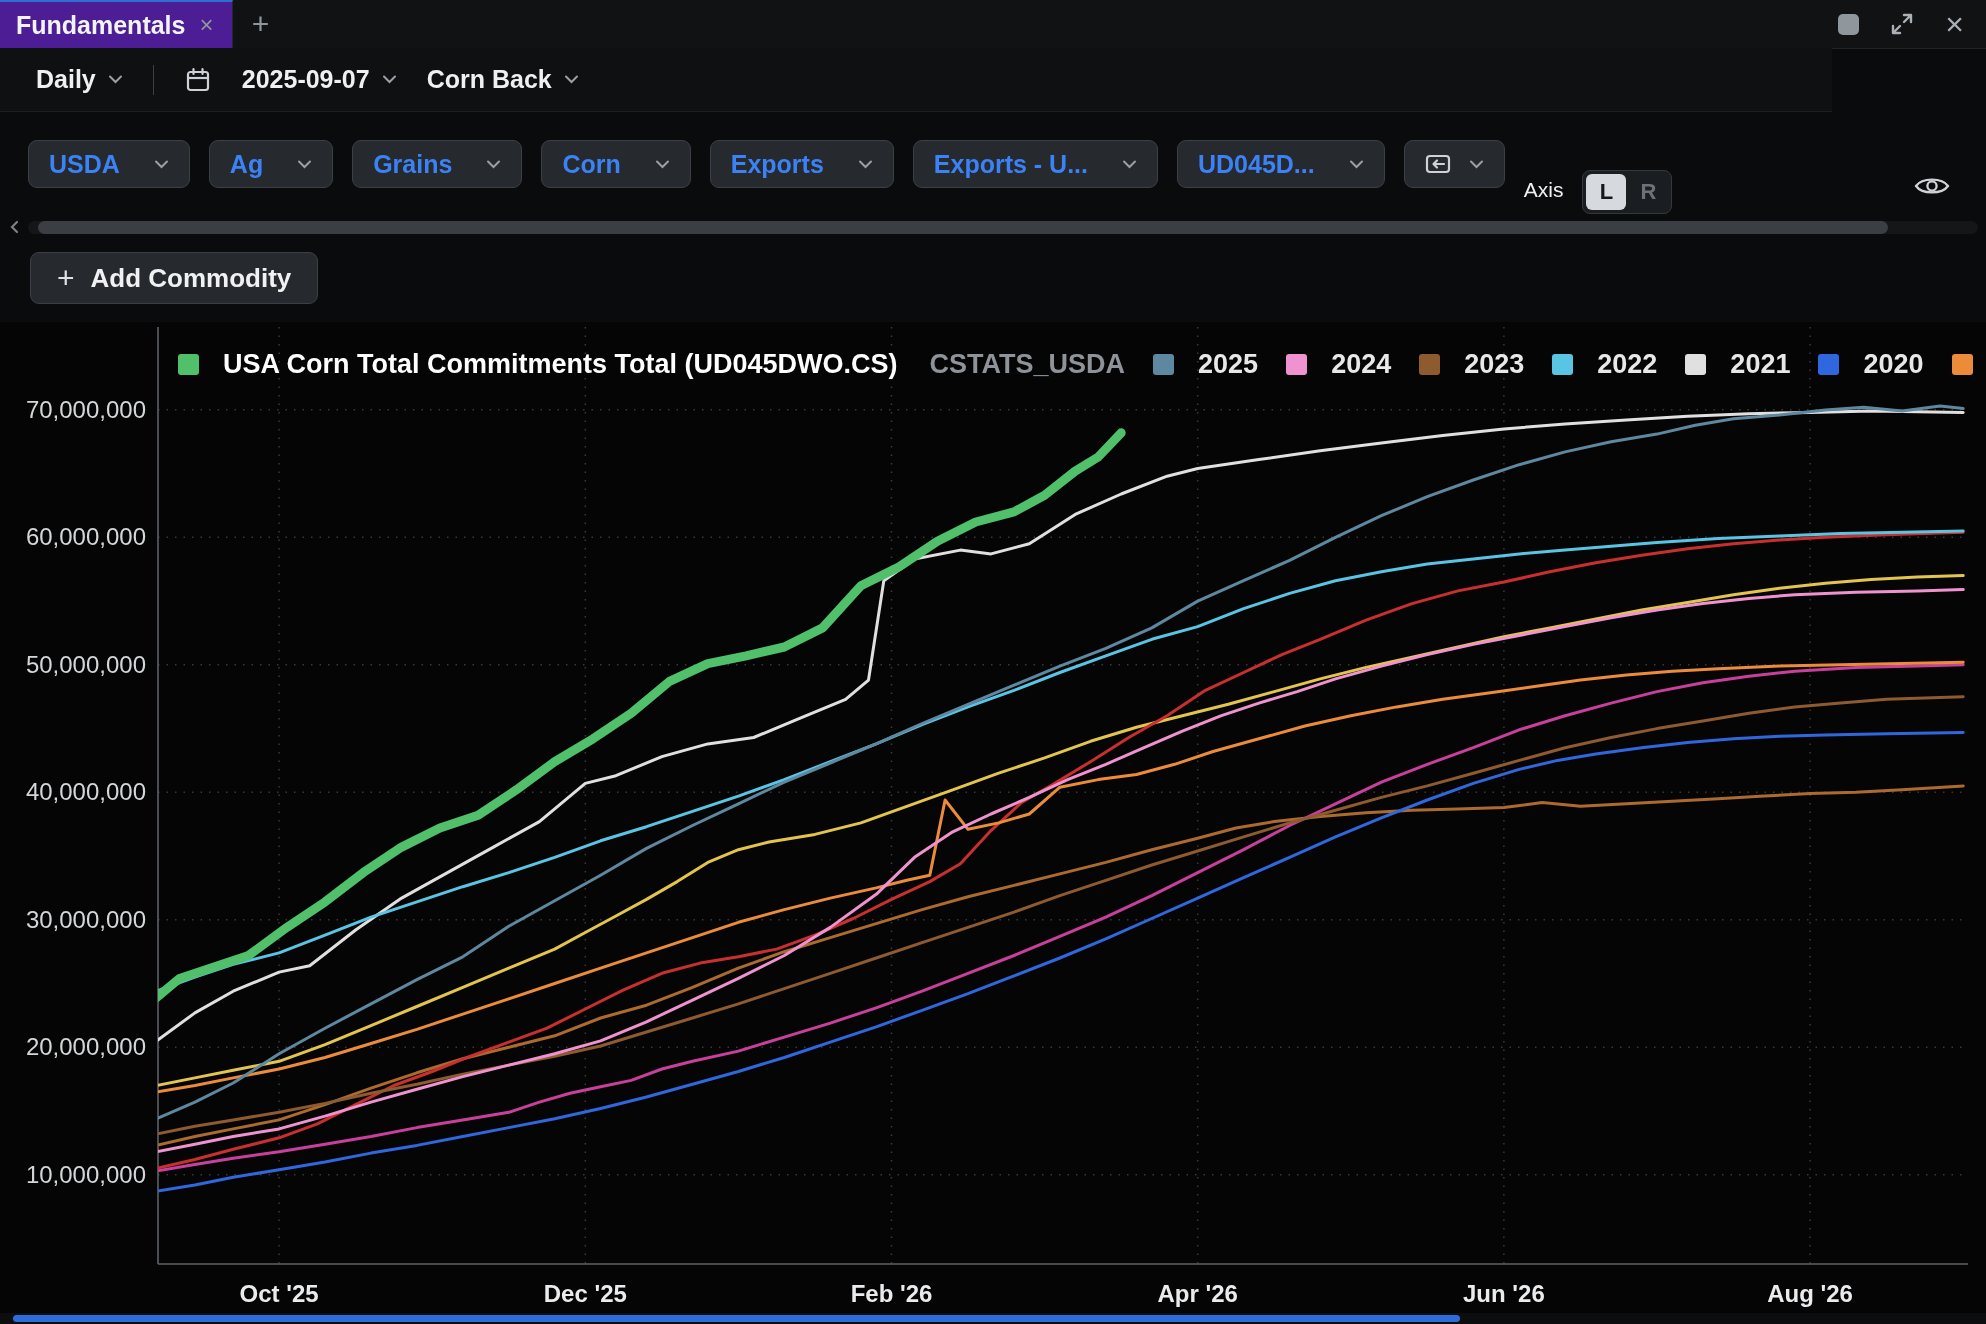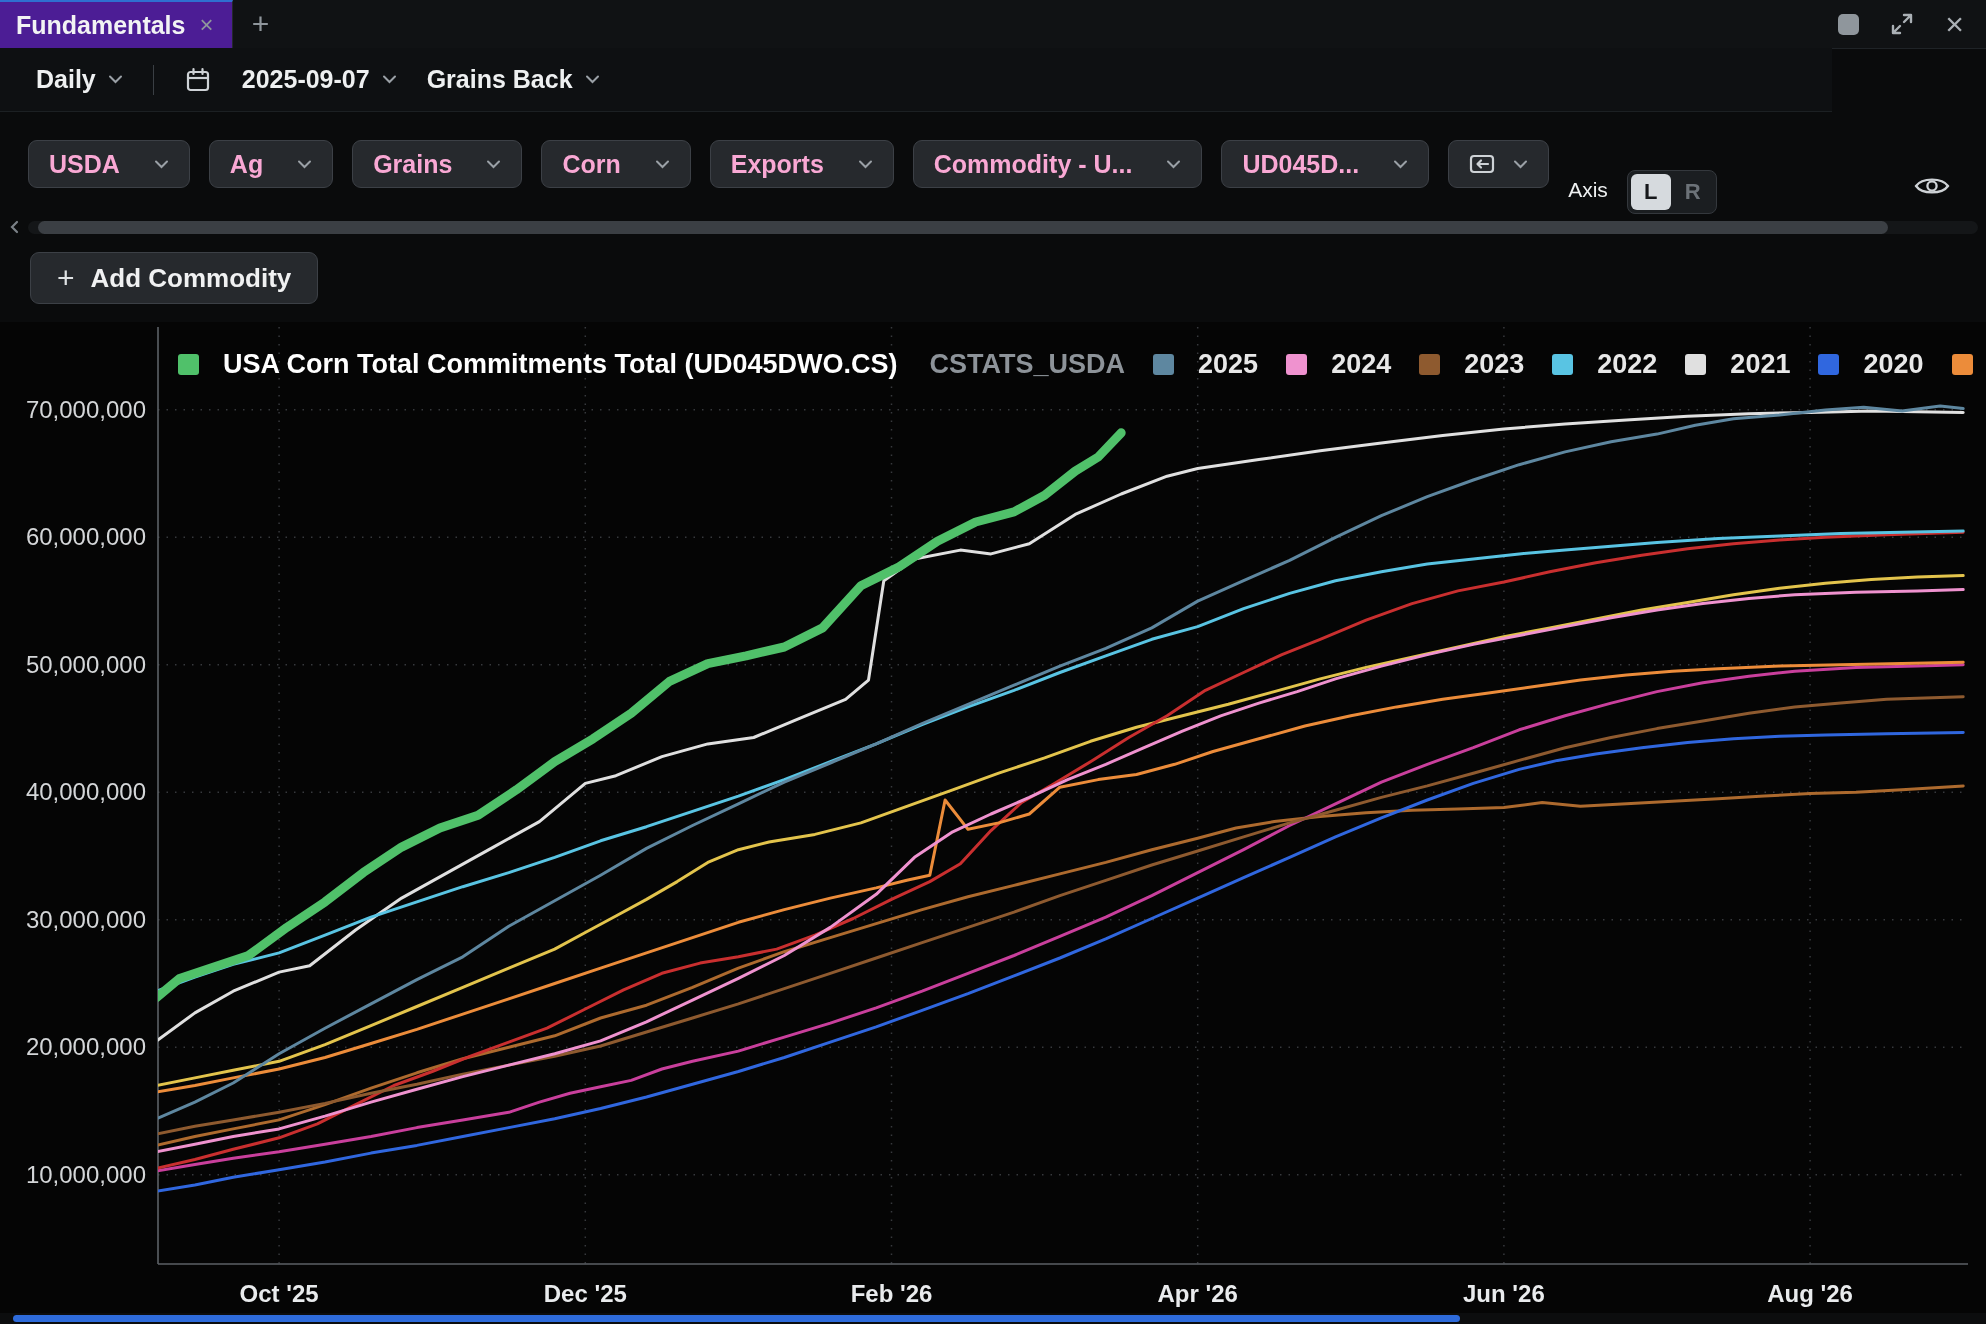--- a/index.html
+++ b/index.html
@@ -35,21 +35,21 @@
   .tb-item{display:flex;align-items:center;gap:12px;font-size:25px;font-weight:600;color:#eef0f1;}
   .v-div{width:1px;height:30px;background:#3a3f44;}
   .toolbar3{
     position:absolute;top:112px;left:0;width:1986px;height:102px;
     display:flex;align-items:flex-start;gap:19px;padding:28px 36px 0 28px;box-sizing:border-box;
   }
   .filters{display:flex;gap:19px;}
   .fbtn{
     height:48px;display:flex;align-items:center;justify-content:space-between;gap:34px;
     padding:0 20px;background:#26292d;border:1px solid #3c4046;border-radius:9px;
-    font-size:25px;font-weight:600;color:#f9a8d4;box-sizing:border-box;white-space:nowrap;
+    font-size:25px;font-weight:600;color:#3b82f6;box-sizing:border-box;white-space:nowrap;
   }
   .icon-btn{gap:18px;}
   .axis-label{font-size:21px;font-weight:400;color:#eef0f1;align-self:flex-start;margin-top:38px;}
   .lr-toggle{
     margin-top:30px;display:flex;align-items:center;background:#1b1e21;border:1px solid #34383d;
     border-radius:8px;padding:3px;gap:2px;
   }
   .lr{width:40px;height:36px;display:flex;align-items:center;justify-content:center;
     font-size:22px;font-weight:bold;color:#6c7278;border-radius:6px;}
   .lr.on{background:#d6dade;color:#15171a;}
@@ -114,21 +114,21 @@
     <line x1="18.5" y1="3" x2="18.5" y2="8" stroke="#ced2d6" stroke-width="2.2" stroke-linecap="round"></line>
     <line x1="4" y1="12" x2="24" y2="12" stroke="#ced2d6" stroke-width="2.2"></line>
   </svg>
   <div class="tb-item">
     <span>2025-09-07</span>
     <svg width="15" height="9" viewBox="0 0 14 9">
         <polyline points="1.5,1.5 7,7 12.5,1.5" fill="none" stroke="#9aa0a6" stroke-width="2" stroke-linecap="round"></polyline>
       </svg>
   </div>
   <div class="tb-item">
-    <span>Grains Back</span>
+    <span>Corn Back</span>
     <svg width="15" height="9" viewBox="0 0 14 9">
         <polyline points="1.5,1.5 7,7 12.5,1.5" fill="none" stroke="#9aa0a6" stroke-width="2" stroke-linecap="round"></polyline>
       </svg>
   </div>
 </div>
 
 <div class="toolbar3">
   <div class="filters" id="filters-slot">
       <div class="fbtn">
         <span>USDA</span>
@@ -154,21 +154,21 @@
           <polyline points="1.5,1.5 7,7 12.5,1.5" fill="none" stroke="#9aa0a6" stroke-width="2" stroke-linecap="round"></polyline>
         </svg>
       </div>
       <div class="fbtn">
         <span>Exports</span>
         <svg class="chev" width="15" height="9" viewBox="0 0 14 9">
           <polyline points="1.5,1.5 7,7 12.5,1.5" fill="none" stroke="#9aa0a6" stroke-width="2" stroke-linecap="round"></polyline>
         </svg>
       </div>
       <div class="fbtn">
-        <span>Commodity - U...</span>
+        <span>Exports - U...</span>
         <svg class="chev" width="15" height="9" viewBox="0 0 14 9">
           <polyline points="1.5,1.5 7,7 12.5,1.5" fill="none" stroke="#9aa0a6" stroke-width="2" stroke-linecap="round"></polyline>
         </svg>
       </div>
       <div class="fbtn">
         <span>UD045D...</span>
         <svg class="chev" width="15" height="9" viewBox="0 0 14 9">
           <polyline points="1.5,1.5 7,7 12.5,1.5" fill="none" stroke="#9aa0a6" stroke-width="2" stroke-linecap="round"></polyline>
         </svg>
       </div>

